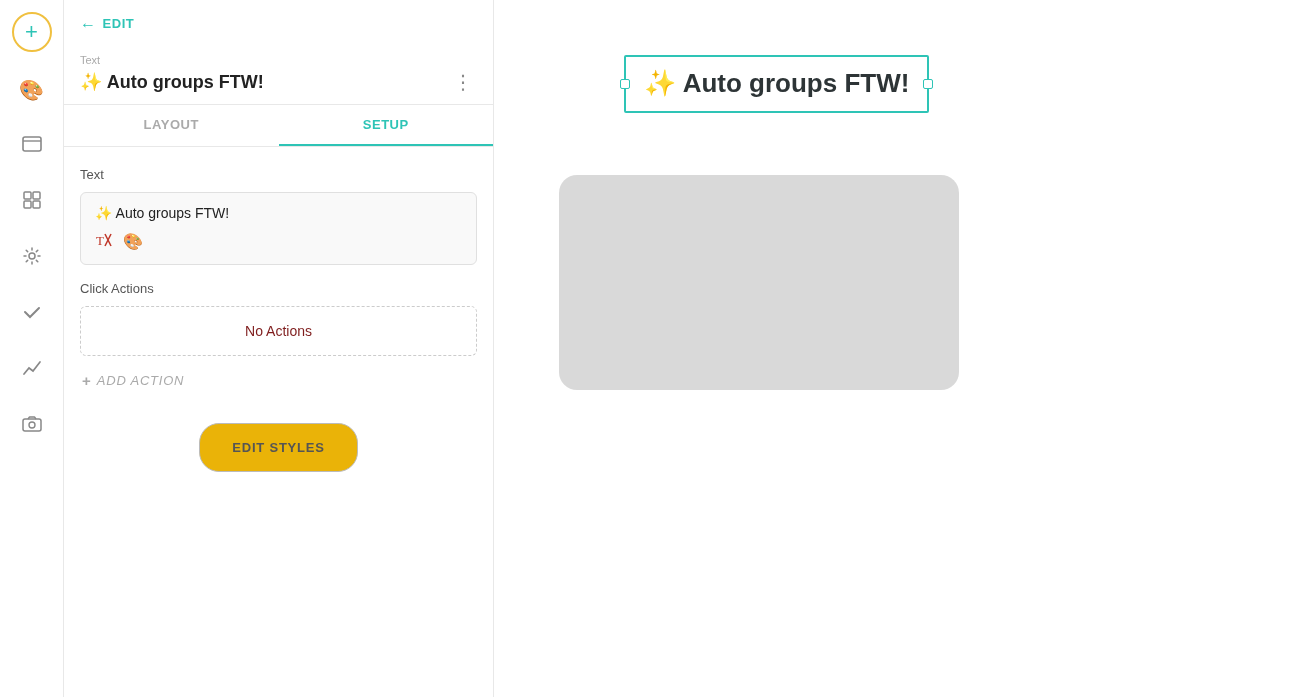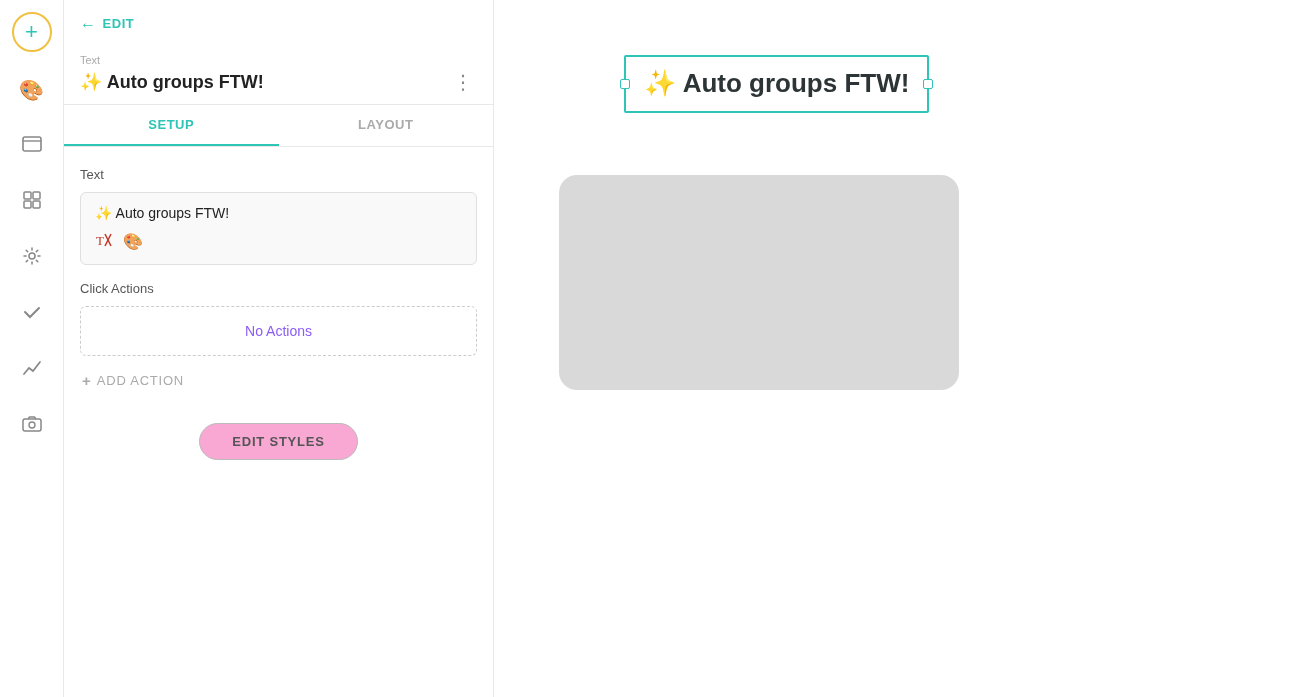--- a/index.html
+++ b/index.html
@@ -135,42 +135,42 @@
 
     
     .click-actions-section {
       margin-top: 16px;
     }
     .no-actions-box {
       border: 1.5px dashed #ccc;
       border-radius: 6px;
       padding: 16px;
       text-align: center;
-      color: #8b5cf6;
+      color: #7f1d1d;
       font-size: 14px;
       margin-bottom: 12px;
     }
     .add-action-row {
       display: flex;
       align-items: center;
       gap: 6px;
       color: #aaa;
       font-size: 13px;
       cursor: pointer;
       padding: 4px 2px;
     }
 
     
     .edit-styles-btn {
       display: block;
       margin: 30px auto 8px;
-      padding: 10px 32px;
+      padding: 16px 32px;
       border: 1.5px solid #bbb;
       border-radius: 20px;
-      background: #f9a8d4;
+      background: #eab308;
       color: #555;
       font-size: 13px;
       font-weight: 600;
       letter-spacing: 0.06em;
       cursor: pointer;
       text-transform: uppercase;
     }
 
     
     .canvas {
@@ -309,25 +309,25 @@
 
   <div class="panel-header">
     <div class="type-label">Text</div>
     <div class="title-row">
       <span class="title-text">✨ Auto groups FTW!</span>
       <span class="more-btn">⋮</span>
     </div>
   </div>
 
   <div class="tabs">
+    <div class="tab">
+      <span>LAYOUT</span>
+    </div>
     <div class="tab active">
       <span>SETUP</span>
-    </div>
-    <div class="tab">
-      <span>LAYOUT</span>
     </div>
   </div>
 
   <div class="panel-content">
 
     <div class="section-label">Text</div>
     <div class="text-input-box">
       <div class="text-input-value">✨ Auto groups FTW!</div>
       <div class="text-toolbar">
         <span class="text-toolbar-btn" style="font-size:15px; color:#c0392b;">
@@ -341,21 +341,21 @@
       </div>
     </div>
 
     <div class="click-actions-section">
       <div class="section-label">Click Actions</div>
       <div class="no-actions-box">
         <span>No Actions</span>
       </div>
       <div class="add-action-row">
         <span style="font-size:15px; font-weight:bold;">+</span>
-        <span style="letter-spacing:0.06em;">ADD ACTION</span>
+        <span style="letter-spacing:0.06em;font-style:italic;">ADD ACTION</span>
       </div>
     </div>
 
     <button class="edit-styles-btn">EDIT STYLES</button>
 
   </div>
 </div>
 
 <div class="canvas">
 

